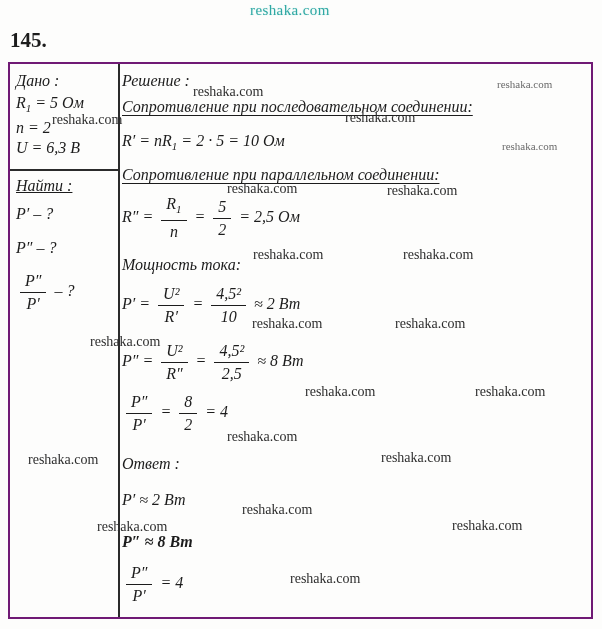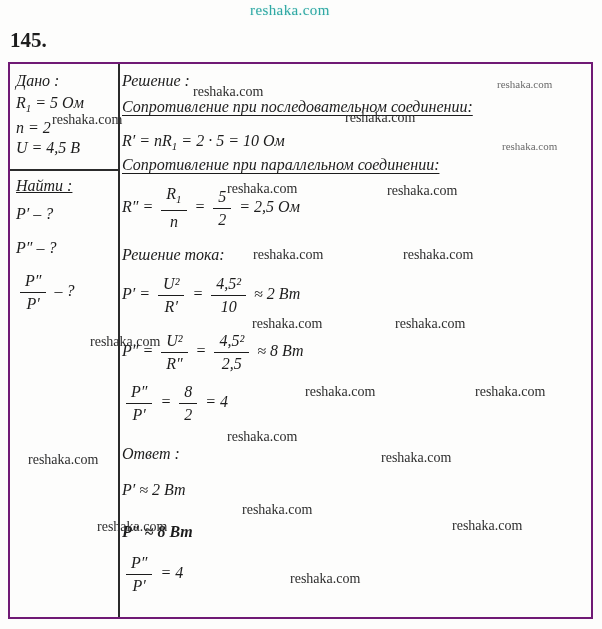--- a/index.html
+++ b/index.html
@@ -104,21 +104,21 @@
   .frac .den {
     display: block;
     padding-top: 1px;
     line-height: 20px;
   }
   sub { font-size: 11px; }
 
   
   .m-series-text   { margin-top: 6px; }
   .m-series-frm    { margin-top: 16px; }
-  .m-parallel-text { margin-top: 4px; }
+  .m-parallel-text { margin-top: 14px; }
   .m-parallel-frm  { margin-top: 10px; }
   .m-power-text    { margin-top: 14px; }
   .m-p1            { margin-top: 10px; }
   .m-p2            { margin-top: 14px; }
   .m-ratio         { margin-top: 8px; }
   .m-answer-title  { margin-top: 18px; }
   .m-answer1       { margin-top: 16px; }
   .m-answer2       { margin-top: 24px; font-weight: bold; }
   .m-answer-ratio  { margin-top: 12px; }
 
@@ -135,21 +135,21 @@
   <div class="problem-number">145.</div>
 
   <div class="main-box">
 
     <div class="left-col">
       <div class="section-title">Дано :</div>
 
       <div class="given-line"><span class="t">R</span><sub>1</sub><span class="t"> = 5 Ом</span></div>
 
       <div class="given-line">n = 2</div>
-      <div class="given-line">U = 4,5 В</div>
+      <div class="given-line">U = 6,3 В</div>
 
       <div class="divider"></div>
 
       <div class="section-title m-find-title">Найти :</div>
       <div class="given-line m-find1">P′ – ?</div>
       <div class="given-line m-find2">P″ – ?</div>
 
       <div class="formula m-find3"><span class="frac"><span class="num">P″</span><span class="den">P′</span></span><span class="t"> – ?</span></div>
     </div>
 
@@ -157,21 +157,21 @@
       <div class="section-title">Решение :</div>
 
       <div class="text-line underlined m-series-text">Сопротивление при последовательном соединении:</div>
 
       <div class="formula m-series-frm"><span class="t">R′ = nR</span><sub>1</sub><span class="t"> = 2 · 5 = 10 Ом</span></div>
 
       <div class="text-line underlined m-parallel-text">Сопротивление при параллельном соединении:</div>
 
       <div class="formula m-parallel-frm"><span class="t">R″ = </span><span class="frac"><span class="num"><span>R</span><sub>1</sub></span><span class="den">n</span></span><span class="t"> = </span><span class="frac"><span class="num">5</span><span class="den">2</span></span><span class="t"> = 2,5 Ом</span></div>
 
-      <div class="text-line m-power-text">Решение тока:</div>
+      <div class="text-line m-power-text">Мощность тока:</div>
 
       <div class="formula m-p1"><span class="t">P′ = </span><span class="frac"><span class="num">U²</span><span class="den">R′</span></span><span class="t"> = </span><span class="frac"><span class="num">4,5²</span><span class="den">10</span></span><span class="t"> ≈ 2 Вт</span></div>
 
       <div class="formula m-p2"><span class="t">P″ = </span><span class="frac"><span class="num">U²</span><span class="den">R″</span></span><span class="t"> = </span><span class="frac"><span class="num">4,5²</span><span class="den">2,5</span></span><span class="t"> ≈ 8 Вт</span></div>
 
       <div class="formula m-ratio"><span class="frac"><span class="num">P″</span><span class="den">P′</span></span><span class="t"> = </span><span class="frac"><span class="num">8</span><span class="den">2</span></span><span class="t"> = 4</span></div>
 
       <div class="section-title m-answer-title">Ответ :</div>
       <div class="text-line m-answer1">P′ ≈ 2 Вт</div>
       <div class="text-line m-answer2">P″ ≈ 8 Вт</div>

